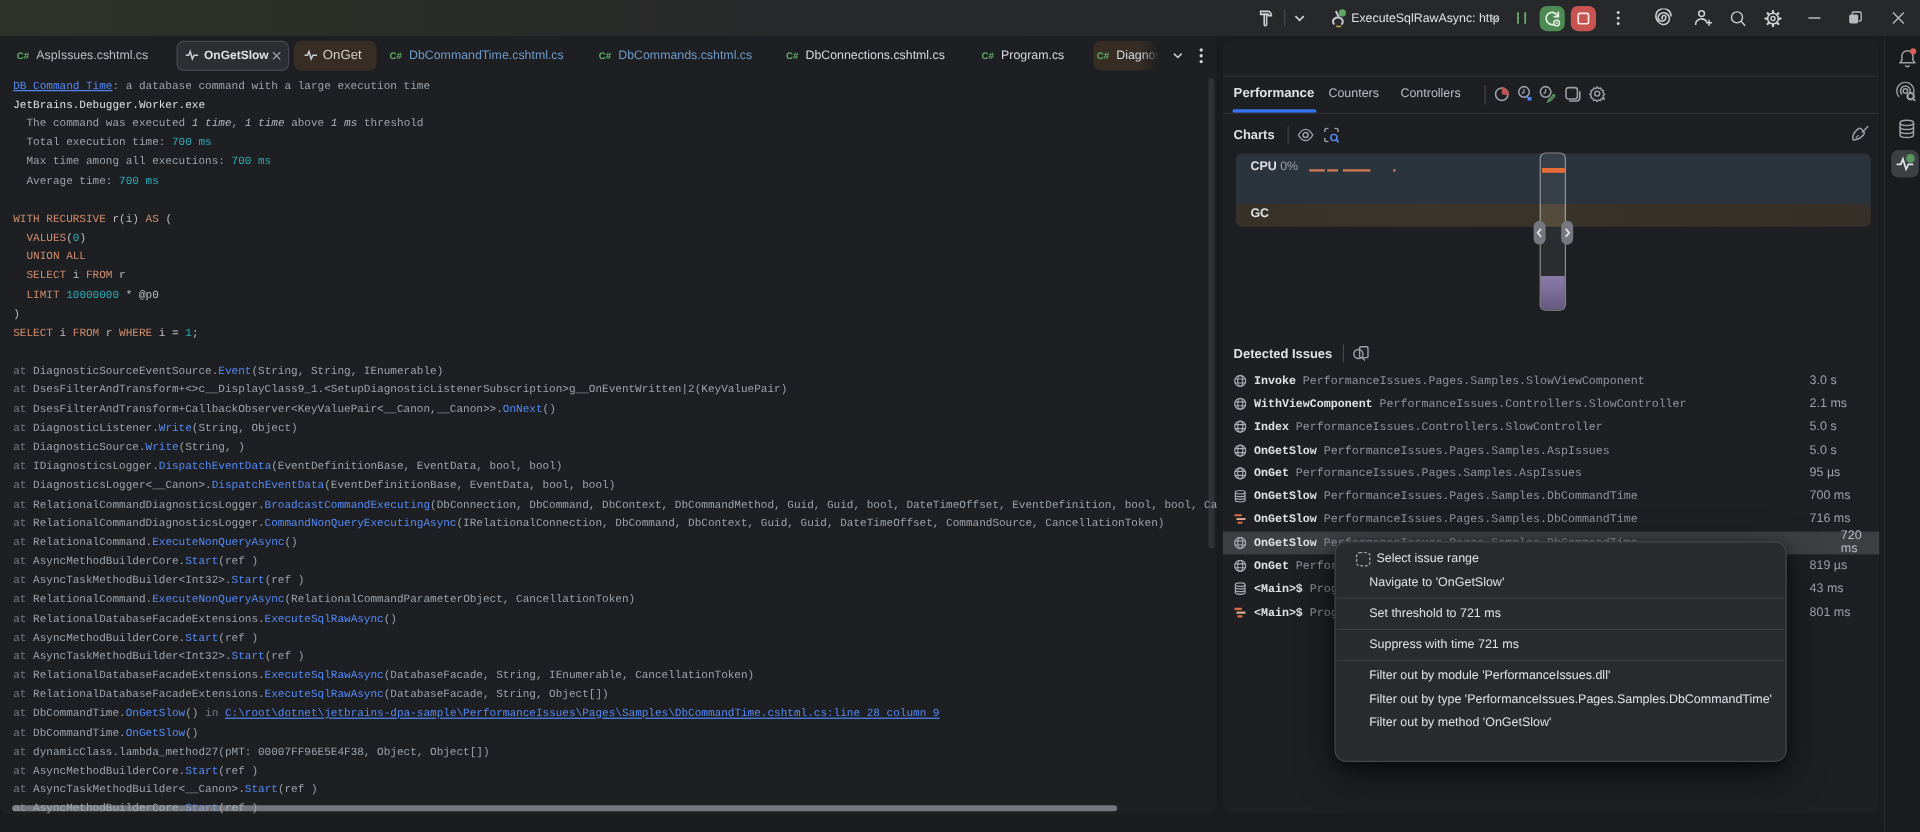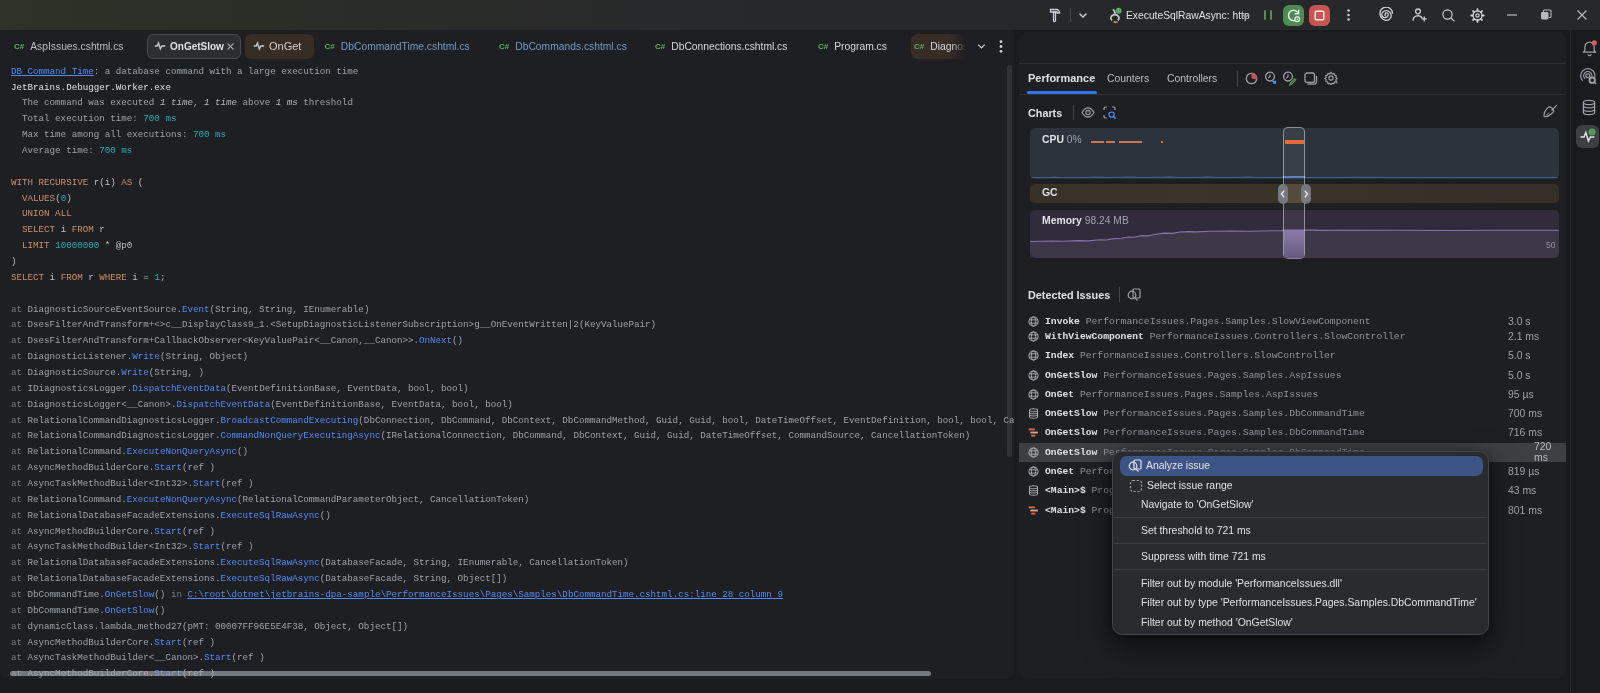--- a/index.html
+++ b/index.html
@@ -339,33 +339,25 @@
         <path d="M0 12.5 L20 12.5 L24 11.8 L30 12.5 L60 12.3 L70 11.5 L76 12.4 L95 12 L100 11.2 L108 12.4 L130 12.1 L140 11.4 L150 12.4 L170 12.2 L178 11.3 L186 12.4 L210 12.2 L218 11.6 L226 12.4 L250 12.3 L258 11.5 L264 12.4 L300 12.4 L340 12 L360 12.4 L420 12.3 L460 12.4 L529 12.4"></path>
       </svg>
     <div class="chart-label" style="top:6px;">CPU <span class="chart-val">0%</span></div>
 
     <div style="position:absolute; left:61px; top:13.8px; width:13px; height:1.6px; background:#cb7852;"></div>
     <div style="position:absolute; left:76px; top:13.8px; width:9px; height:1.6px; background:#cb7852;"></div>
     <div style="position:absolute; left:88.5px; top:13.8px; width:23px; height:1.6px; background:#cb7852;"></div>
     <div style="position:absolute; left:131px; top:13.8px; width:2px; height:1.6px; background:#cb7852;"></div>
   </div>
 
-  <div class="chartbox" style="top:152px; height:19px; background:linear-gradient(90deg,#373128 0%, #3a342a 30%, #383229 55%, #352f27 100%);">
+  <div class="chartbox" style="top:138px; height:19px; background:linear-gradient(90deg,#373128 0%, #3a342a 30%, #383229 55%, #352f27 100%);">
     <div style="position:absolute; left:253px; top:0; width:22px; height:19px; background:#4a4031;"></div>
     <div class="chart-label" style="top:3px;">GC</div>
   </div>
 
-  <div class="chartbox" style="top:177.5px; height:48.5px; background:#312c3c;">
-    <svg style="position:absolute; left:0; top:0;" width="529" height="48.5" viewBox="0 0 529 48.5">
-      <path d="M0 31.5 L22 31 L34 31.3 L48 30.6 L58 30.9 L70 29.8 L76 30 L84 28.6 L92 28.2 L98 27 L104 27.3 L112 25.6 L118 25.9 L126 24.2 L134 23.1 L142 23.4 L150 22 L158 21.6 L166 21.9 L180 21.3 L200 21 L220 21.2 L240 20.8 L253 20.8 L253 20.1 L286 20.1 L286 20.4 L360 20.3 L420 20.5 L470 20.2 L529 20.3 L529 48.5 L0 48.5 z" fill="#3d3748"></path>
-      <path d="M0 31.5 L22 31 L34 31.3 L48 30.6 L58 30.9 L70 29.8 L76 30 L84 28.6 L92 28.2 L98 27 L104 27.3 L112 25.6 L118 25.9 L126 24.2 L134 23.1 L142 23.4 L150 22 L158 21.6 L166 21.9 L180 21.3 L200 21 L220 21.2 L240 20.8 L253 20.8 L253 20.1 L286 20.1 L286 20.4 L360 20.3 L420 20.5 L470 20.2 L529 20.3" fill="none" stroke="#8672ab" stroke-width="1.1"></path>
-    </svg>
-    <div class="chart-label" style="top:5px;">Memory <span class="chart-val">98.24 MB</span></div>
-    <div style="position:absolute; left:516px; top:30px; font-size:8.5px; color:#8d9097;">50</div>
-  </div>
 
   <div class="abs" style="left:264px; top:95px; width:22px; height:131.5px; background:rgba(255,255,255,0.06); border:1px solid rgba(255,255,255,0.45); border-radius:5px;"></div>
   <div class="abs" style="left:265.5px; top:108px; width:19px; height:4px; background:#e86c38;"></div>
   <div class="abs" style="left:265px; top:197.5px; width:20px; height:28.5px; background:linear-gradient(180deg,#8a7aa8 0%, #7d6e9b 40%, #655a7f 100%);"></div>
 
   <div class="abs" style="left:258.5px; top:151.5px; width:10px; height:20px; background:#75787e; border-radius:5px;">
       <svg width="10" height="20" viewBox="0 0 10 20" fill="none" stroke="#e6e8eb" stroke-width="1.4">
         <path d="M6.2 6.7 L3.4 10 L6.2 13.3"></path>
       </svg>
     </div>
@@ -376,21 +368,21 @@
     </div>
 
   <div class="abs" style="left:9px; top:256.5px; font-weight:bold; font-size:10.8px; color:#dfe1e5;">Detected Issues</div>
   <div class="abs" style="left:100px; top:255px; width:1px; height:15px; background:#43454a;"></div>
   <svg class="abs" style="left:108px; top:256px;" width="14" height="14" viewBox="0 0 14 14" fill="none" stroke="#9da0a6" stroke-width="1.2">
       <rect x="6" y="1" width="7" height="9" rx="1"></rect>
       <circle cx="5" cy="7" r="3.8"></circle>
       <path d="M7.8 9.8 L10.5 12.5"></path>
     </svg>
   <div id="issues" class="abs" style="left:0; top:275.5px; width:547px;">
-    <div class="irow" style="top:0;align-items:flex-end;"><svg class="ic">
+    <div class="irow" style="top:0;"><svg class="ic">
           <use href="#i-globe"></use>
         </svg><span class="nm">Invoke</span>&nbsp;PerformanceIssues.Pages.Samples.SlowViewComponent<span class="dur">3.0 s</span></div>
     <div class="irow" style="top:19.3px;"><svg class="ic">
           <use href="#i-globe"></use>
         </svg><span class="nm">WithViewComponent</span>&nbsp;PerformanceIssues.Controllers.SlowController<span class="dur">2.1 ms</span></div>
     <div class="irow" style="top:38.6px;"><svg class="ic">
           <use href="#i-globe"></use>
         </svg><span class="nm">Index</span>&nbsp;PerformanceIssues.Controllers.SlowController<span class="dur">5.0 s</span></div>
     <div class="irow" style="top:57.9px;"><svg class="ic">
           <use href="#i-globe"></use>
@@ -445,25 +437,20 @@
   <div class="abs" style="left:5px; top:95px; width:23px; height:23px; background:#3d4043; border-radius:6px;">
     <svg width="23" height="23" viewBox="0 0 23 23" fill="none" stroke="#dfe1e5" stroke-width="1.5">
         <path d="M4.5 12 h3.5 l1.8 -4.5 2.6 8.5 2 -4 h4"></path>
       </svg>
     <circle><svg class="abs" style="left:12px; top:2.5px;" width="8" height="8" viewBox="0 0 8 8">
           <circle cx="4" cy="4" r="3.6" fill="#57965c"></circle>
         </svg>
   </circle></div>
 </div>
 <div id="menu">
-  <div id="mi-analyze" class="mi"><svg class="micon" viewBox="0 0 14 14" fill="none" stroke="#dfe1e5" stroke-width="1.2">
-        <rect x="6" y="1" width="7" height="9" rx="1"></rect>
-        <circle cx="5" cy="7" r="3.8"></circle>
-        <path d="M7.8 9.8 L10.5 12.5"></path>
-      </svg>Analyze issue</div>
   <div class="mi" style="padding-left:34px;"><svg class="micon" style="left:16px;" viewBox="0 0 14 14" fill="none" stroke="#9da0a6" stroke-width="1.2" stroke-dasharray="2.2 1.6">
         <rect x="1.5" y="1.5" width="11" height="11" rx="2.5"></rect>
       </svg>Select issue range</div>
   <div class="mi">Navigate to 'OnGetSlow'</div>
   <div class="msep"></div>
   <div class="mi">Set threshold to 721 ms</div>
   <div class="msep"></div>
   <div class="mi">Suppress with time 721 ms</div>
   <div class="msep"></div>
   <div class="mi">Filter out by module 'PerformanceIssues.dll'</div>

